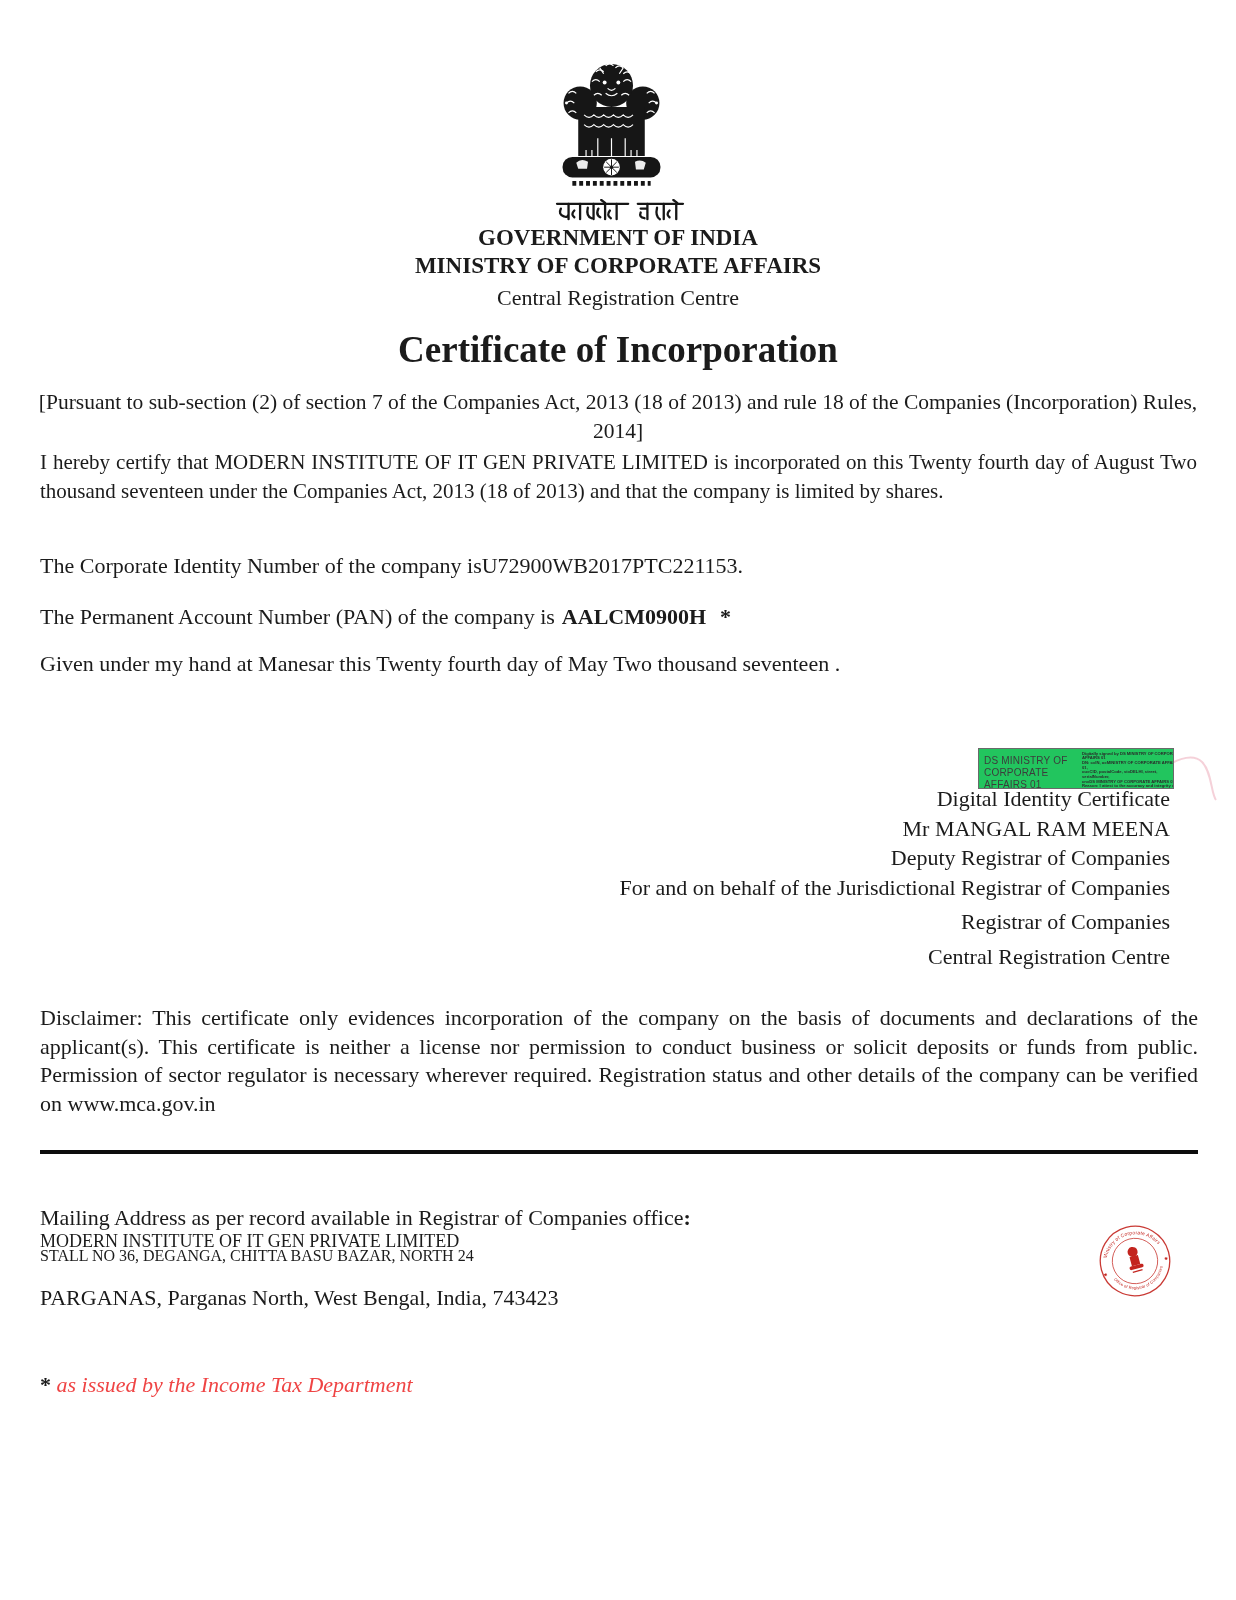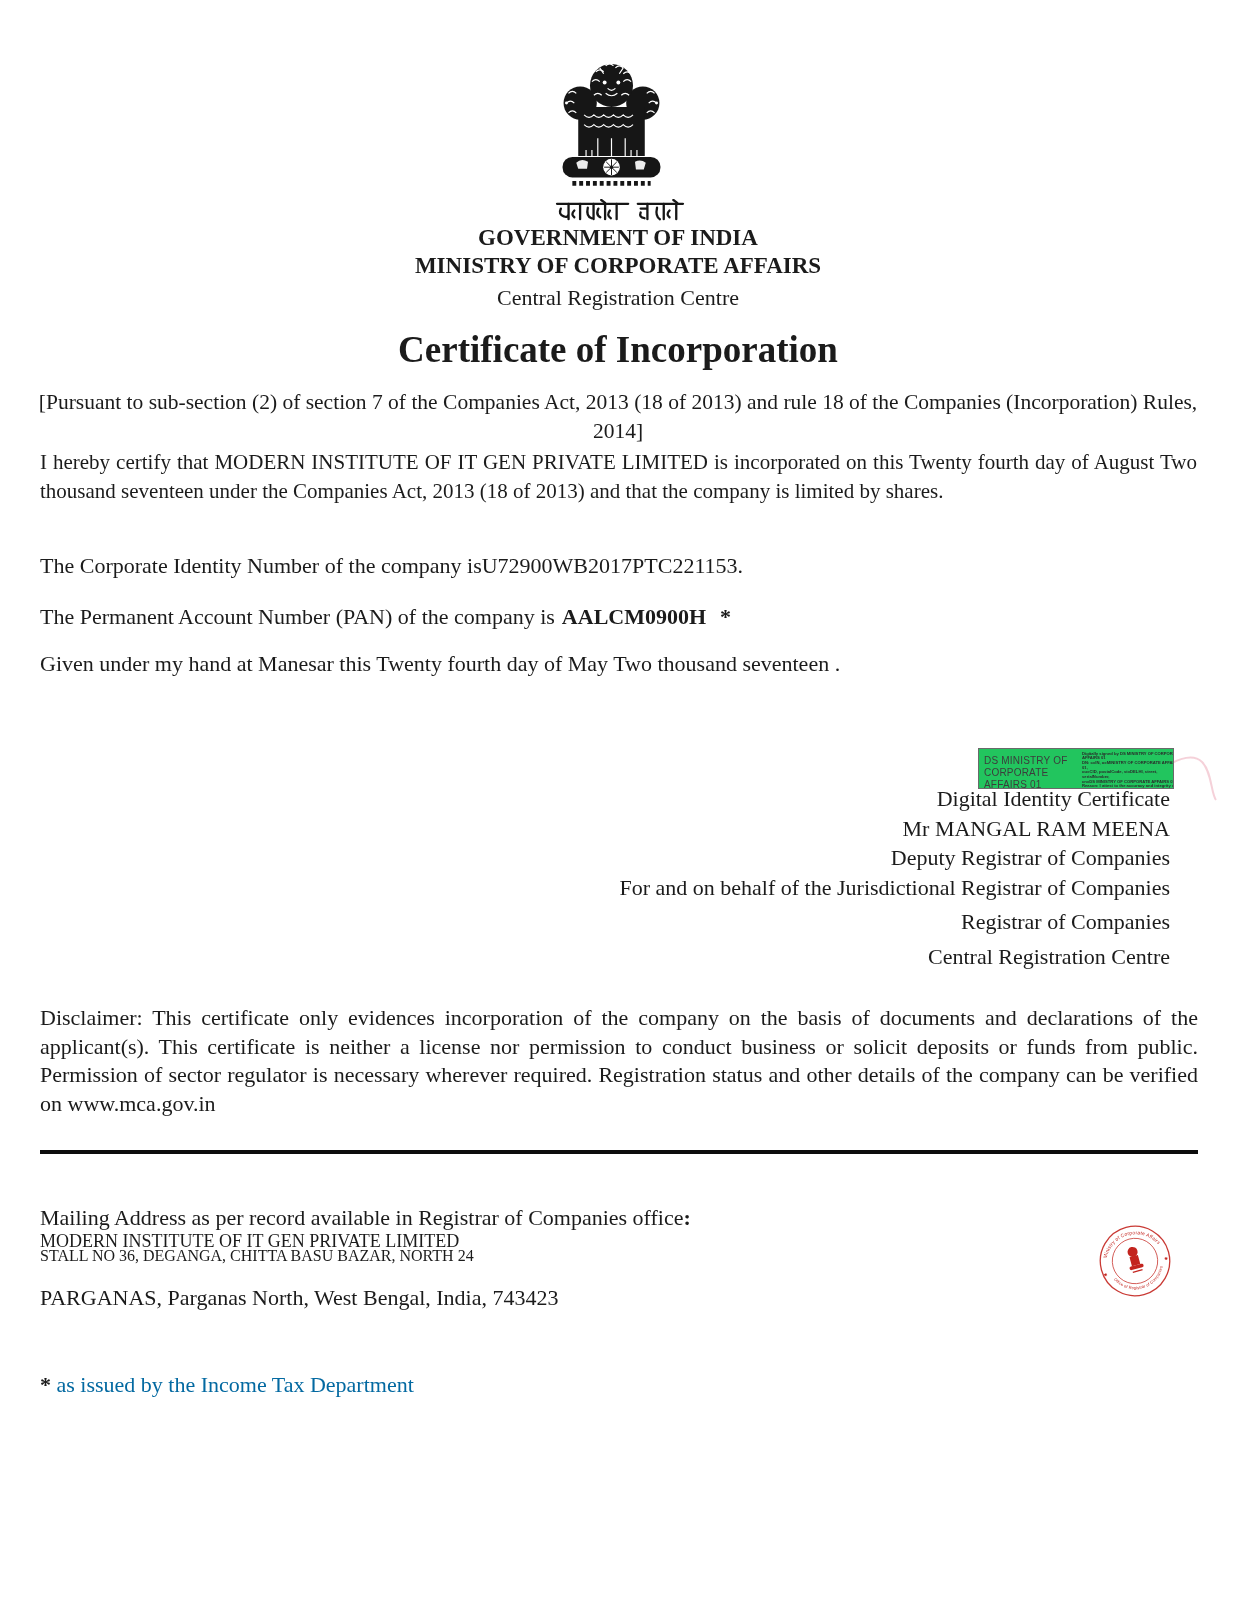--- a/index.html
+++ b/index.html
@@ -35,21 +35,21 @@
   .sig{left:40px;top:784px;width:1130px;font-size:22px;line-height:29.5px;}
   .sig .gap{margin-top:5px;}
   .disclaimer{left:40px;top:1004px;width:1158px;font-size:22px;line-height:28.5px;}
   .rule{left:40px;top:1150px;width:1158px;height:4px;background:#0d0d0d;}
   .mailhead{left:40px;top:1162px;width:1157px;font-size:22px;margin-top:43px;}
   .addr1{left:40px;top:1209px;width:1000px;font-size:18px;margin-top:22px;}
   .addr2{left:40px;top:1247px;width:1000px;font-size:16px;}
   .addr3{left:40px;top:1285px;width:1000px;font-size:22px;}
   .seal{left:1099px;top:1225px;width:72px;height:72px;}
   .footnote{left:40px;top:1372px;width:900px;font-size:22px;}
-  .footnote .red{color:#0369a1;}
+  .footnote .red{color:#ef4444;font-style:italic;}
   .emblem{left:543px;top:56px;width:137px;height:147px;}
   .motto{left:552px;top:199px;width:136px;height:25px;}
 </style>
 </head>
 <body>
 
 <div class="page">
 
   <svg class="abs emblem" viewBox="0 0 140 150" aria-hidden="true">
     <g fill="#161616">

